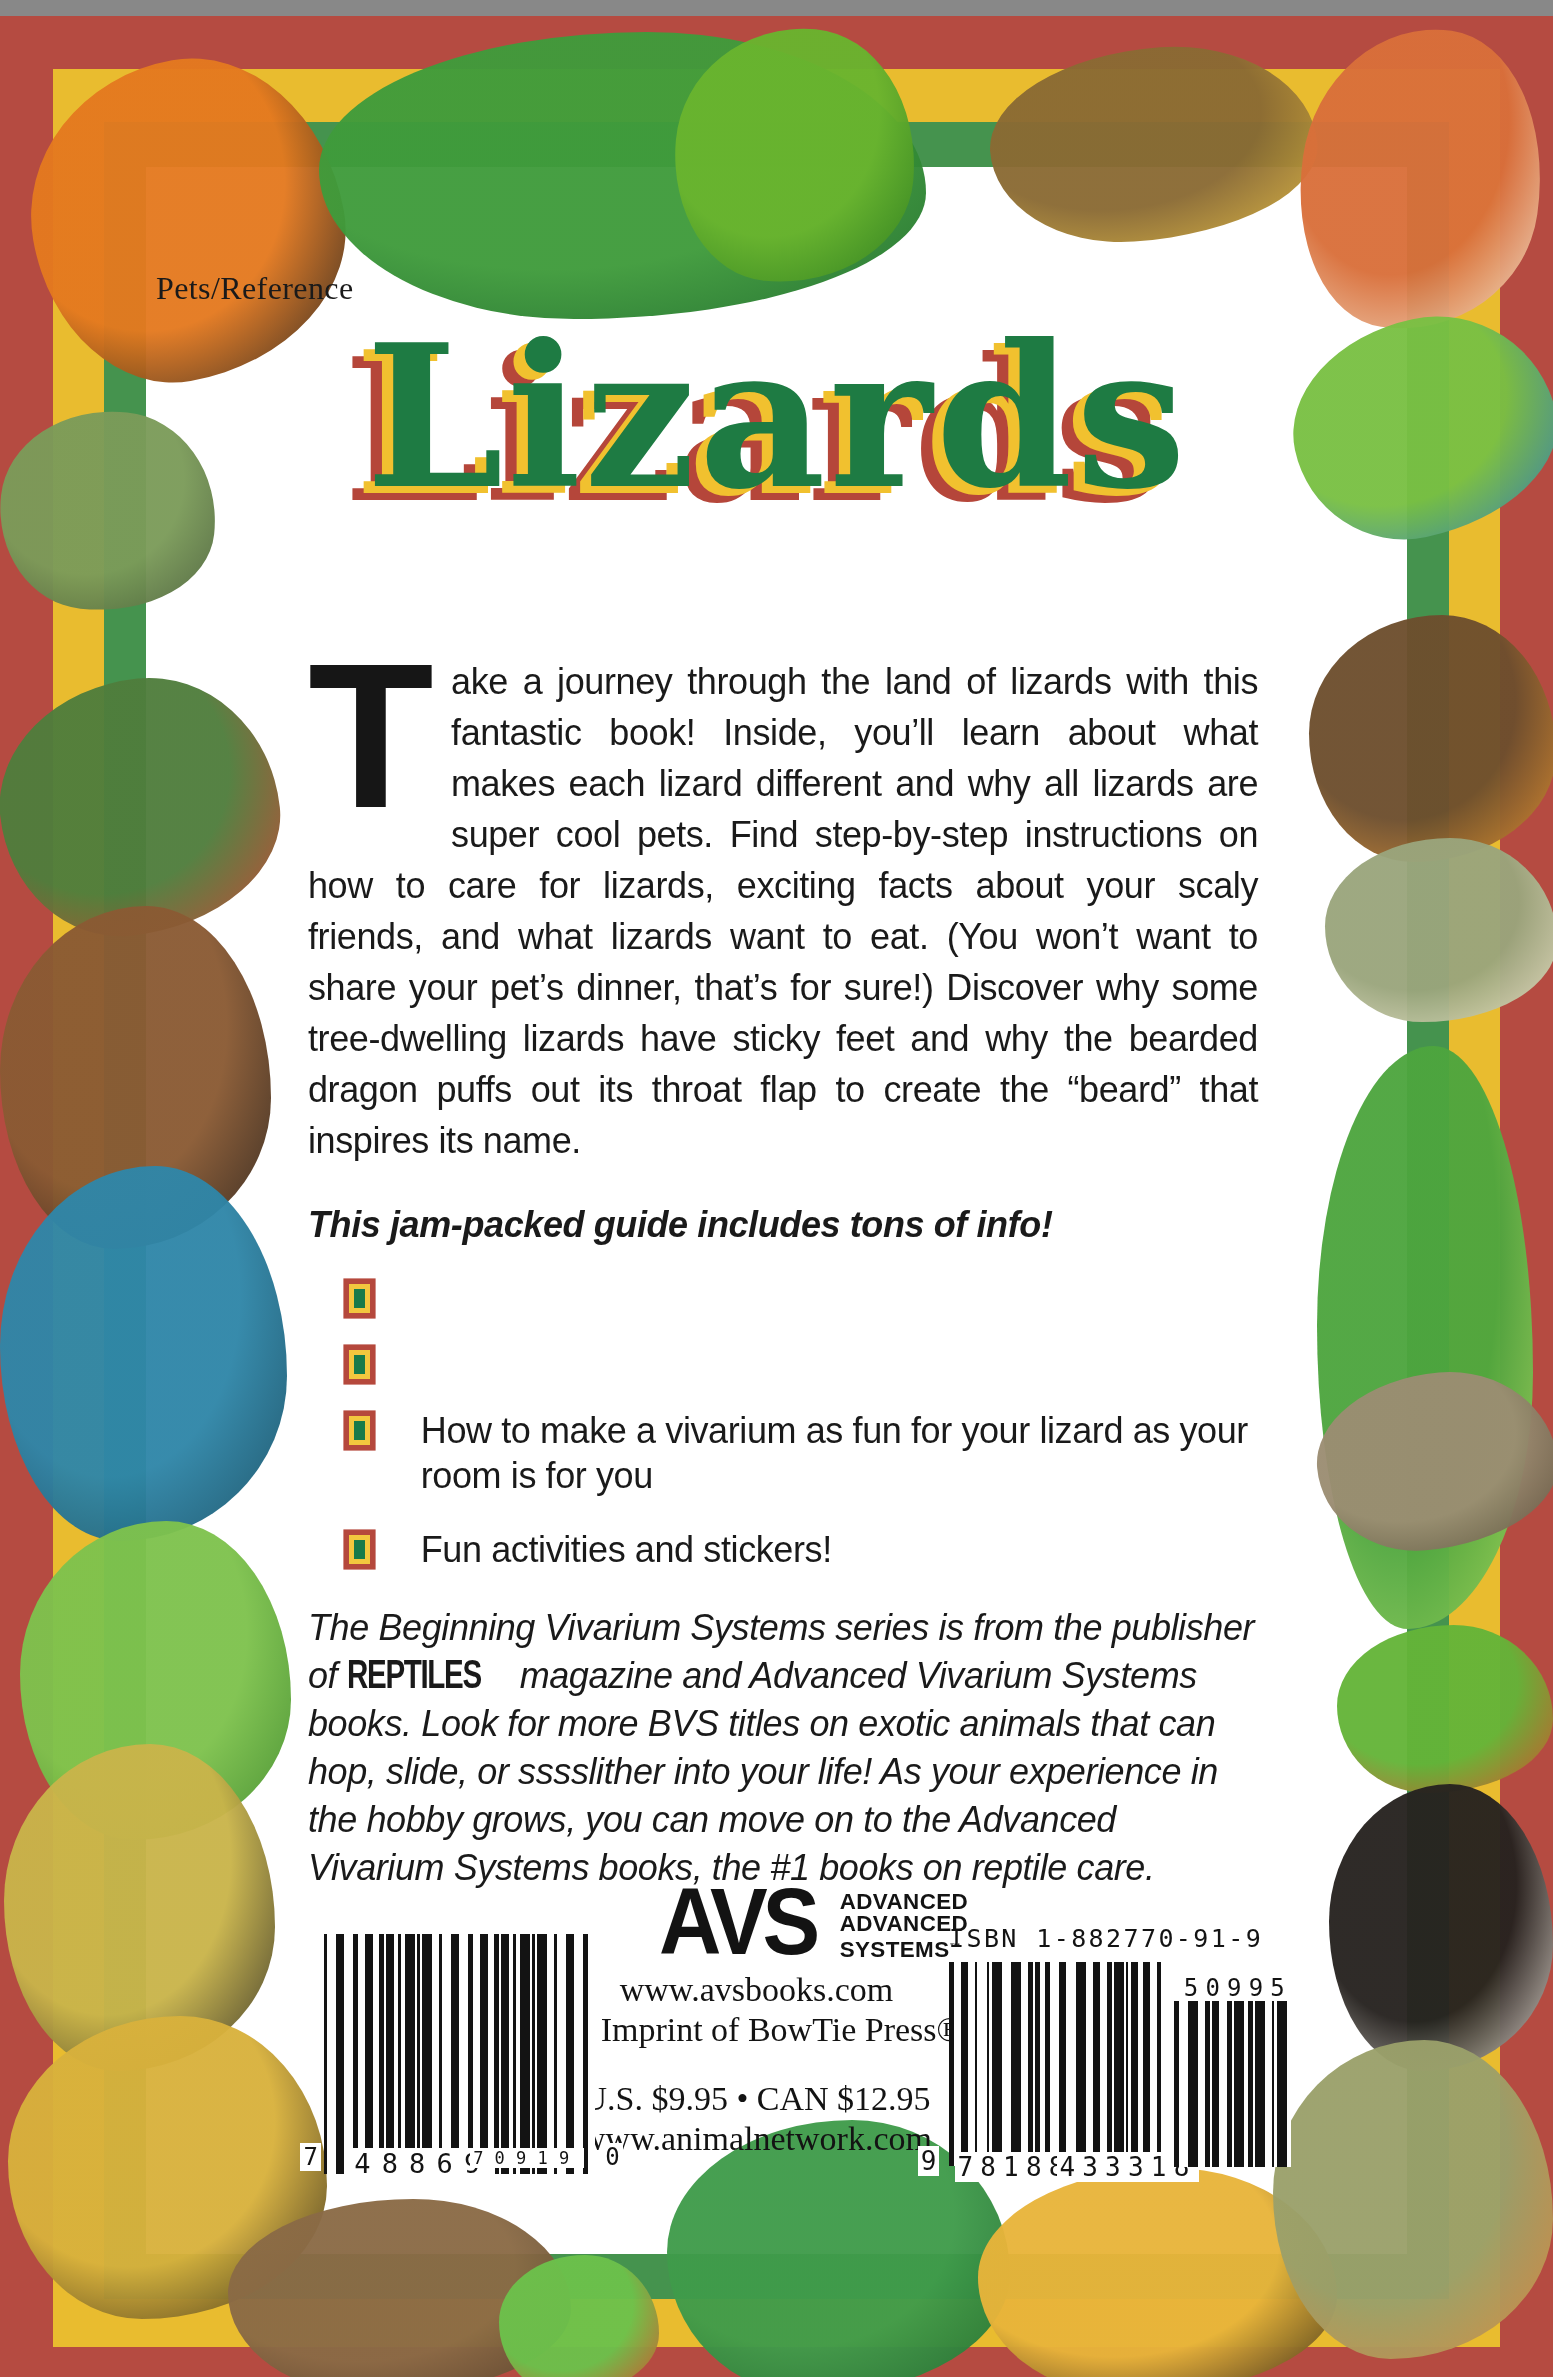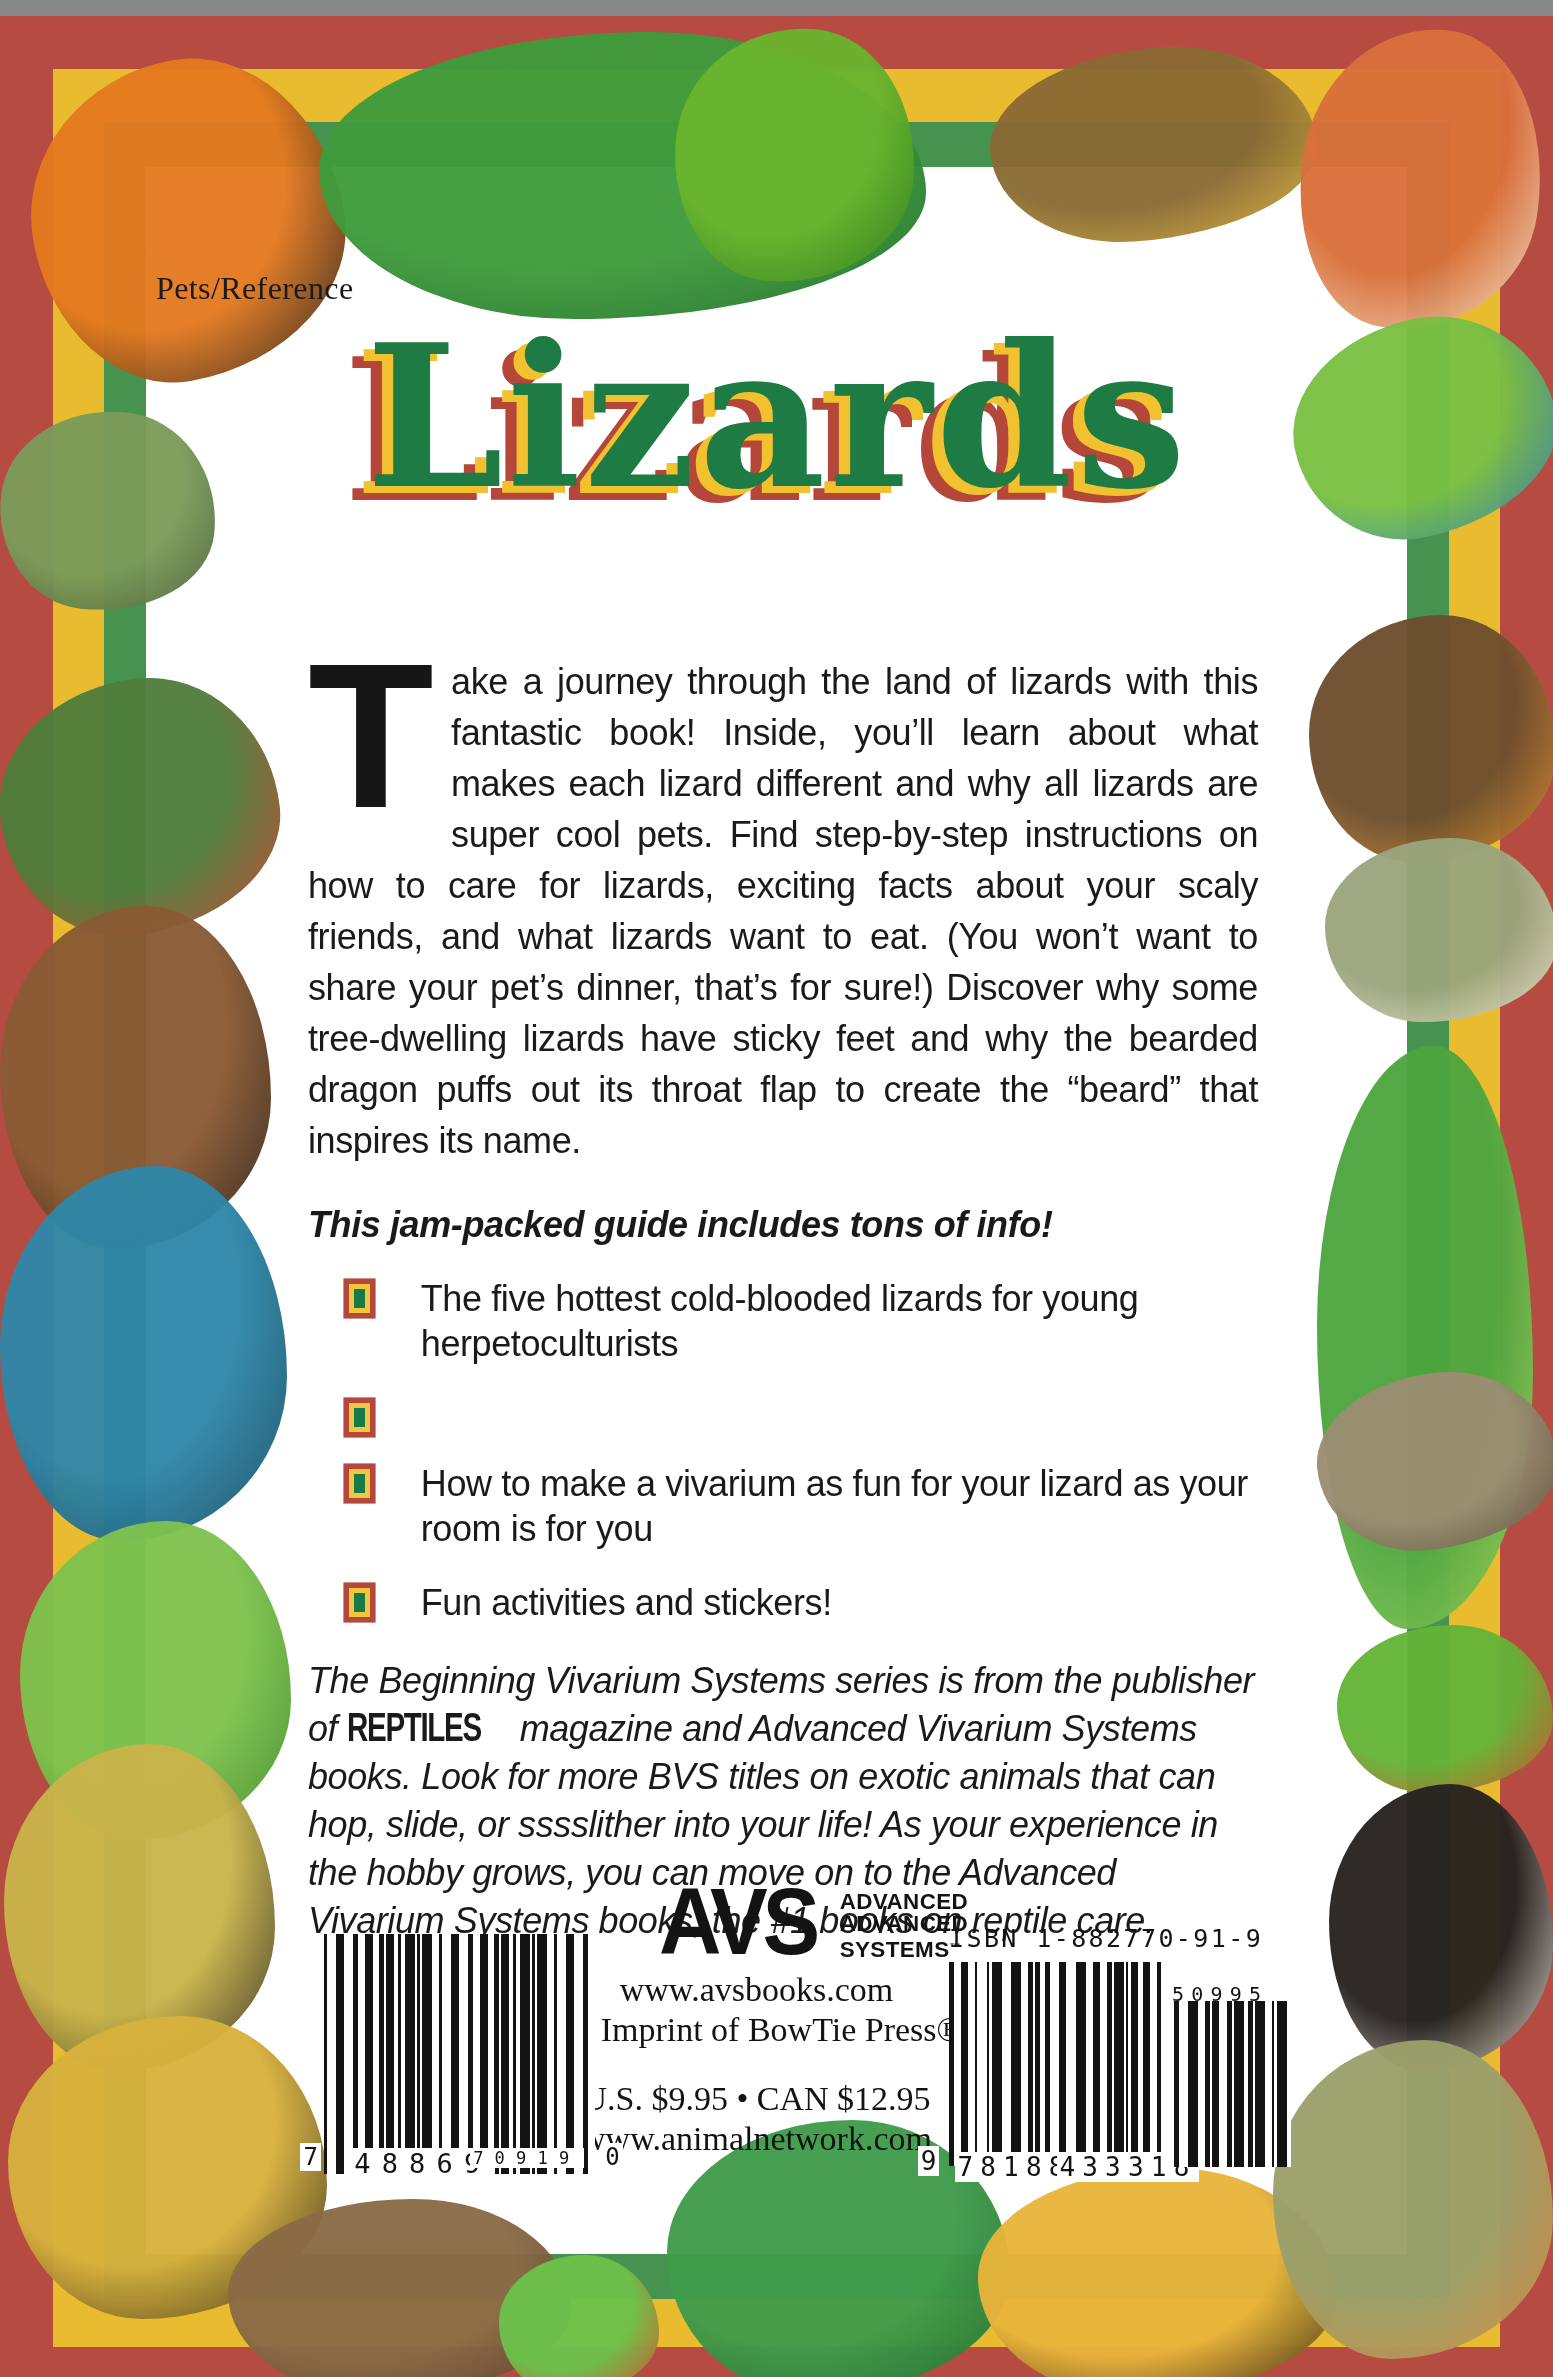--- a/index.html
+++ b/index.html
@@ -60,22 +60,22 @@
   .upc-g1{left:49px;top:214px;font-size:27px;letter-spacing:11.2px;}
   .upc-g2{left:168px;top:214px;font-size:17px;letter-spacing:11.2px;}
   .upc-last{right:-4.8px;top:209px;}
   .ean-block{position:absolute;left:920px;top:1908px;width:367px;height:279px;z-index:4;}
   .isbn-label{position:absolute;left:29px;top:0;font-size:25px;letter-spacing:2.4px;}
   .ean-bars{left:29px;top:38px;width:212px;height:204px;}
   .ean-d{position:absolute;font-size:26px;background:#fff;padding:0 2.4px;}
   .ean-first{left:-1.6px;top:222px;}
   .ean-g1{left:35px;top:228px;letter-spacing:7.2px;}
   .ean-g2{left:137px;top:228px;letter-spacing:7.2px;}
-  .addon-num{position:absolute;left:252px;top:58px;width:120px;text-align:left;
-             font-size:20px;letter-spacing:7.2px;}
+  .addon-num{position:absolute;left:252px;top:50px;width:120px;text-align:right;
+             font-size:24px;letter-spacing:7.2px;}
   .addon-bars{left:254px;top:77px;width:117px;height:166px;}
 </style>
 </head>
 <body>
 
 <div class="page">
   <div class="band-yellow">
     <div class="band-green">
       <div class="paper"></div>
     </div>
@@ -115,21 +115,20 @@
     <div class="title">Lizards</div>
 
     <div class="column">
       <p class="intro"><span class="dropcap">T</span><span>ake a journey through the land of lizards with this fantastic book! Inside, you’ll learn about what makes each lizard different and why all lizards are super cool pets. Find step-by-step instructions on how to care for lizards, exciting facts about your scaly friends, and what lizards want to eat. (You won’t want to share your pet’s dinner, that’s for sure!) Discover why some tree-dwelling lizards have sticky feet and why the bearded dragon puffs out its throat flap to create the “beard” that inspires its name.</span></p>
 
       <div class="lead">This jam-packed guide includes tons of info!</div>
 
       <ul class="bullets">
         <li>
           <span class="bullet-icon"></span>
-          <span class="bullet-text">The five hottest cold-blooded lizards for young herpetoculturists</span>
         </li>
         <li>
           <span class="bullet-icon"></span>
         </li>
         <li>
           <span class="bullet-icon"></span>
           <span class="bullet-text">How to make a vivarium as fun for your lizard as your room is for you</span>
         </li>
         <li>
           <span class="bullet-icon"></span>

